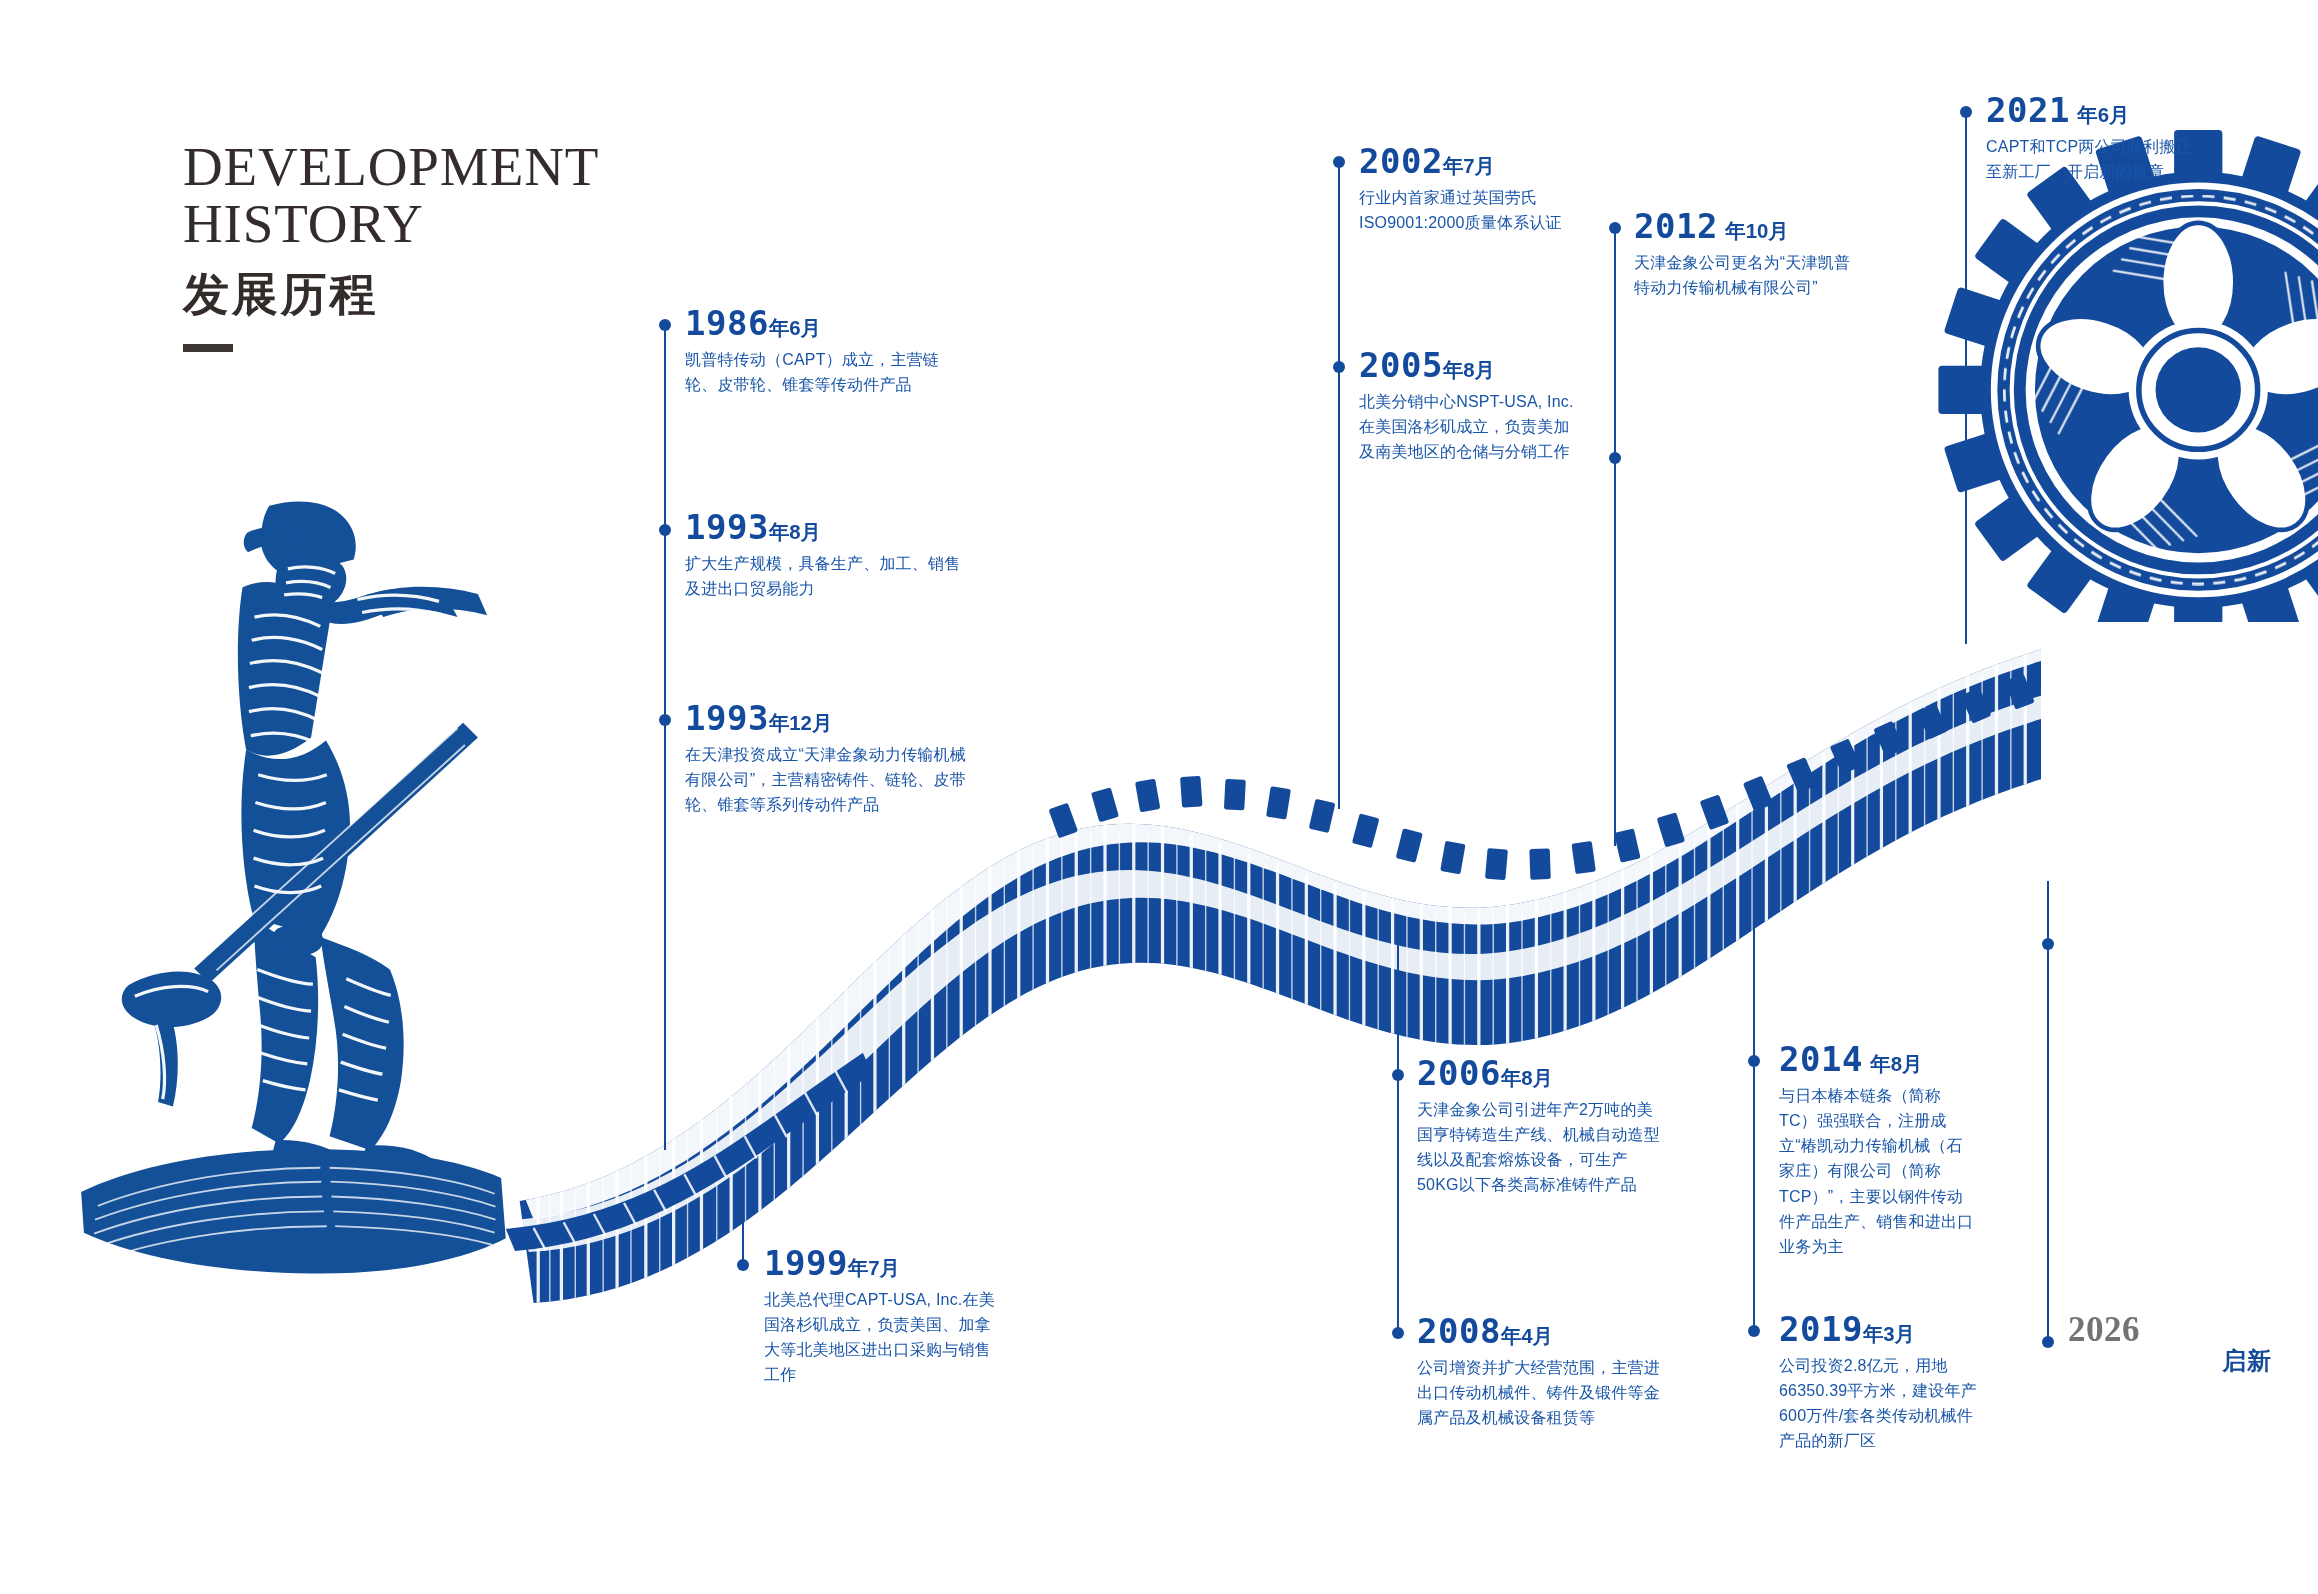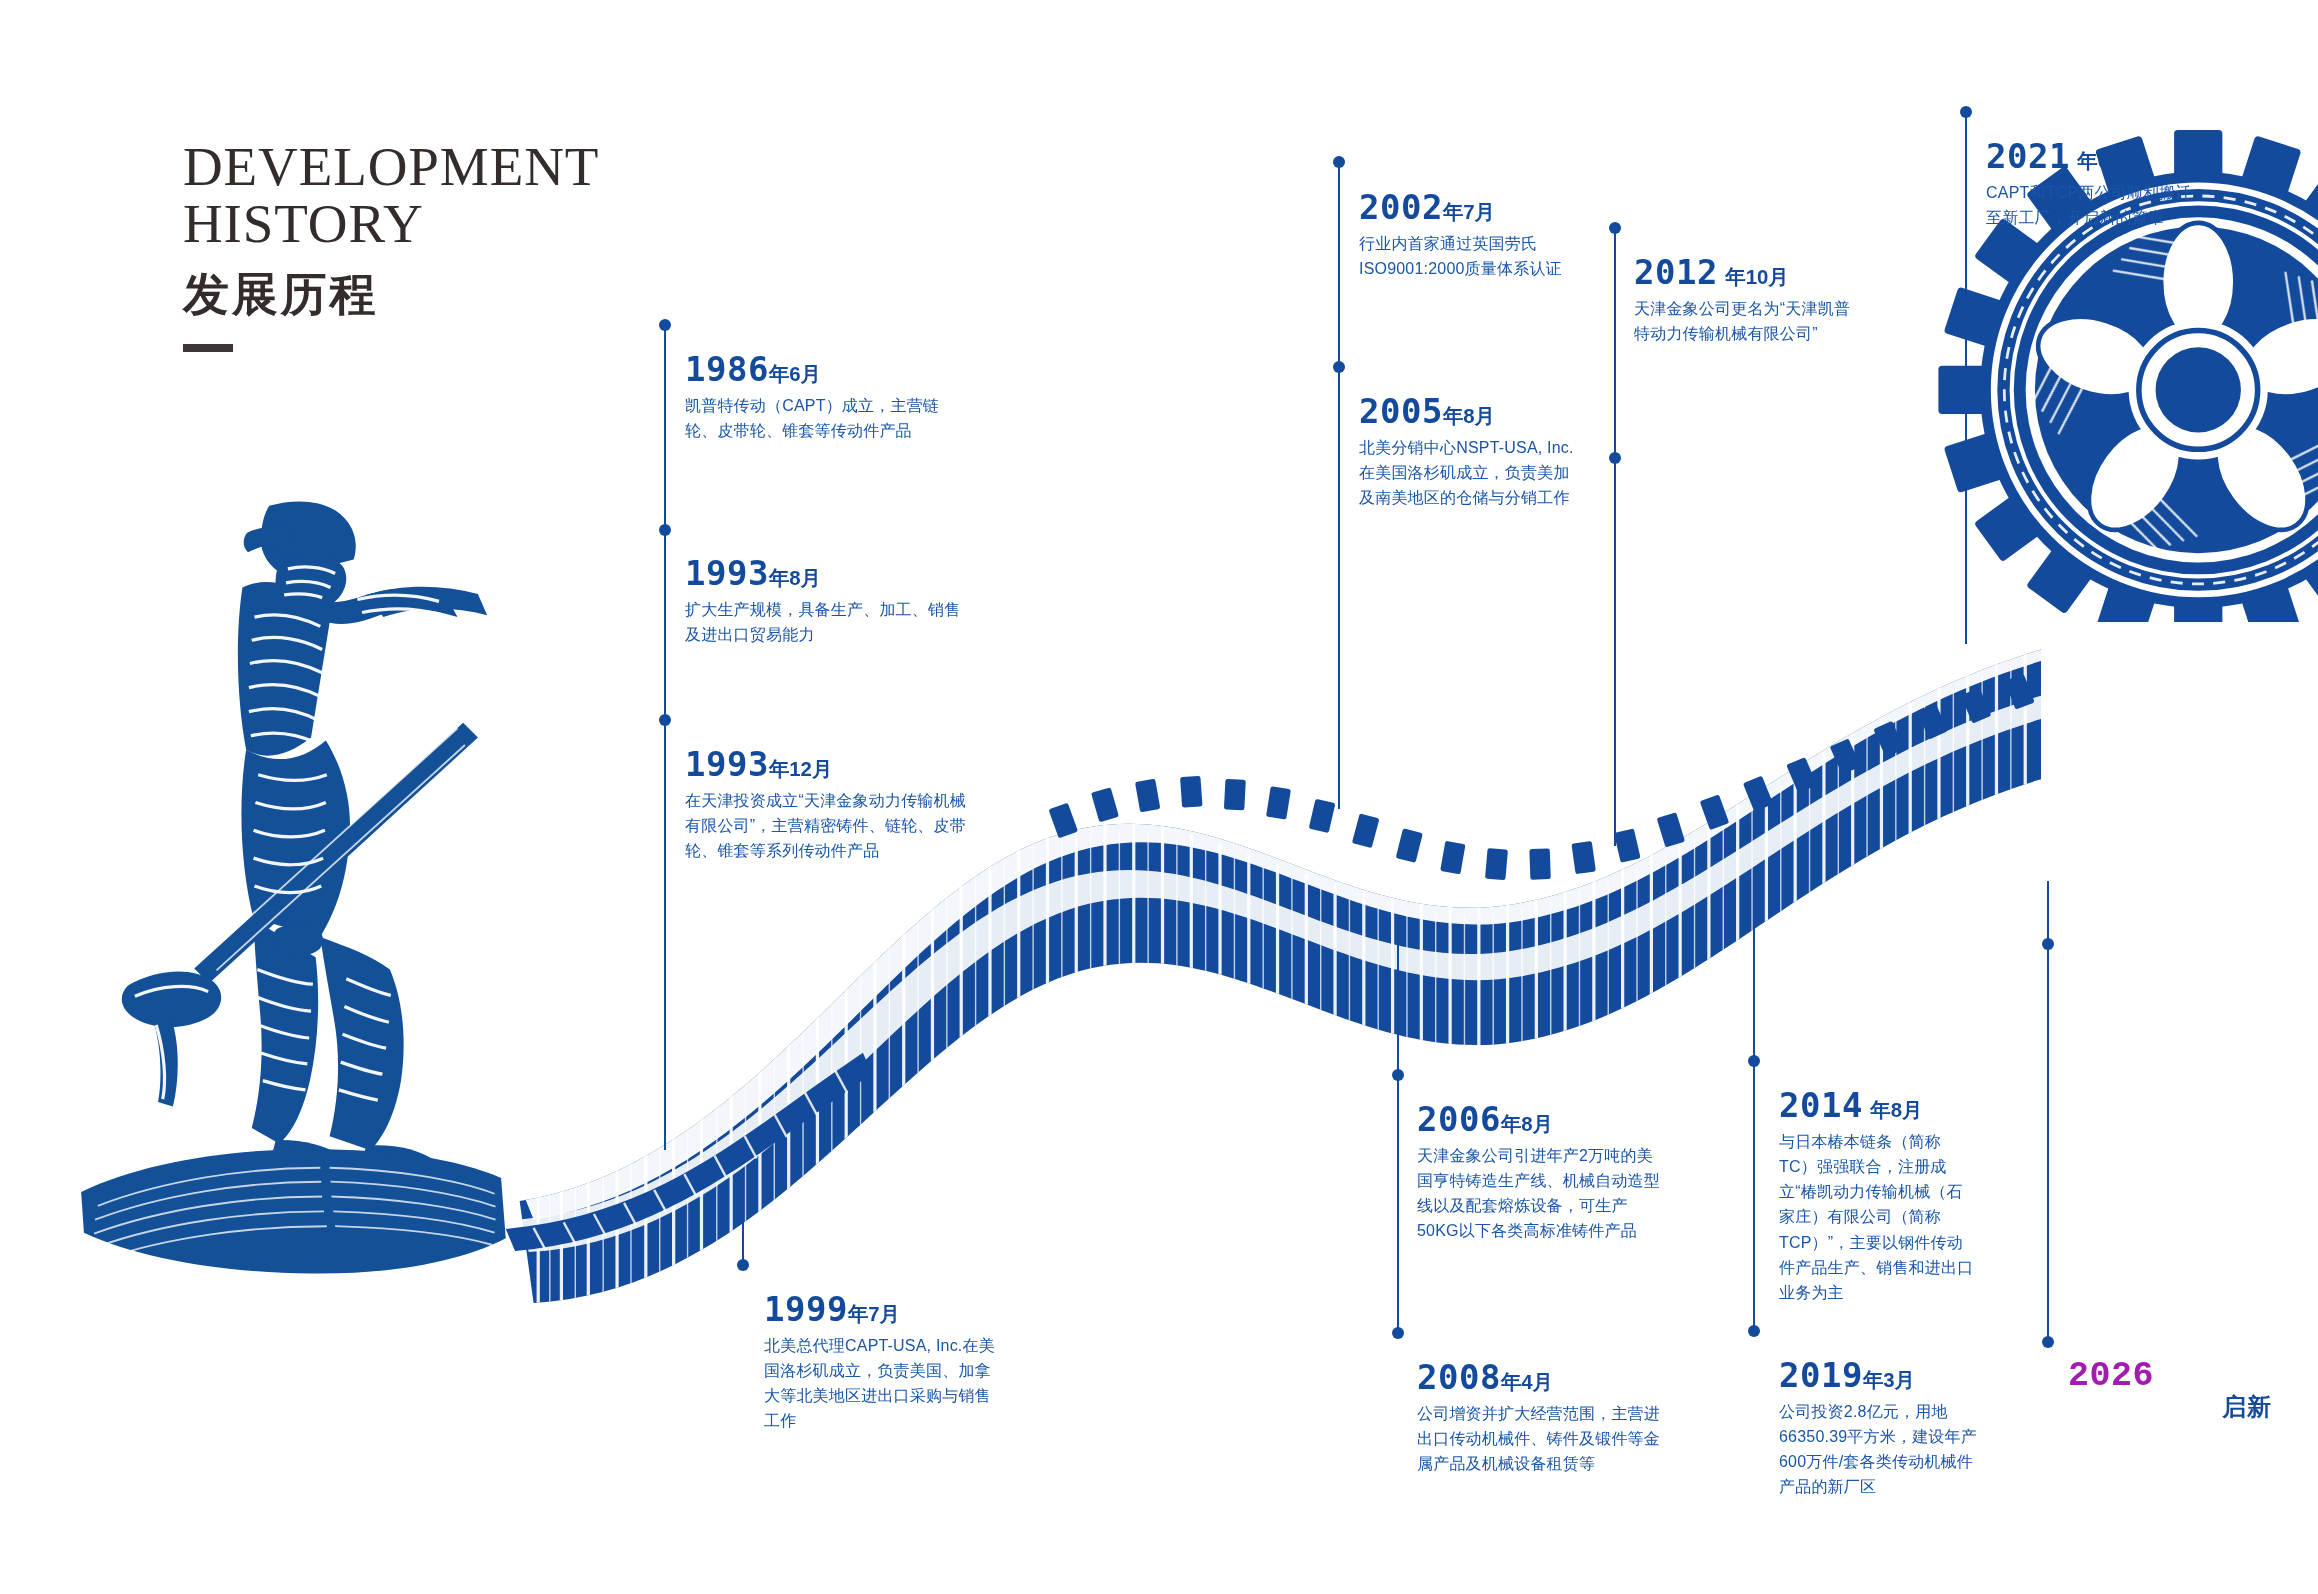--- a/index.html
+++ b/index.html
@@ -9,32 +9,32 @@
   
   #title-block{position:absolute;left:183px;top:139px;width:603px;}
   #title-en{font-family:"Liberation Serif","DejaVu Serif",serif;color:#332c2a;
             font-size:55px;line-height:1.03;font-weight:400;letter-spacing:0.9px;}
   #title-en div{white-space:nowrap;}
   #title-cn{margin-top:12px;color:#332c2a;font-size:46px;font-weight:700;letter-spacing:2.8px;
             font-family:"Liberation Sans","DejaVu Sans",sans-serif;}
   #title-rule{margin-top:17.6px;width:50px;height:8.3px;background:#3b3533;}
 
   
-  .entry{position:absolute;margin-top:46px;}
+  .entry{position:absolute;}
   .entry .year-line{white-space:nowrap;color:#134a9c;margin:0 0 6.5px 0;line-height:1;}
   .entry .year{font-size:34px;font-weight:800;letter-spacing:0.5px;
                font-family:"DejaVu Sans Mono","Liberation Mono",monospace;}
   .entry.sp .year-line .ym{margin-left:7.4px;}
   .entry .ym{font-size:20.4px;font-weight:700;letter-spacing:0px;}
   .entry .desc{color:#1a56a8;font-size:16px;line-height:1.58;font-weight:500;
                letter-spacing:0.2px;}
 
   
-  #entry-2026 .big{color:#a21caf;font-size:35px;font-weight:800;line-height:1.05;
-                   font-family:Liberation Mono, monospace;letter-spacing:0.5px;}
+  #entry-2026 .big{color:#737373;font-size:35px;font-weight:800;line-height:1.05;
+                   font-family:Liberation Serif, serif;letter-spacing:0.5px;}
   #entry-2026 .big2{color:#134a9c;font-size:24px;font-weight:800;line-height:1.05;letter-spacing:0.9px;
                     font-family:Liberation Serif, serif;text-align:right;}
 
   
   .conn{position:absolute;background:#134a9c;width:2.3px;}
   .dot{position:absolute;width:12px;height:12px;border-radius:50%;background:#134a9c;}
 
   
   #art-worker,#art-band,#art-gear{position:absolute;pointer-events:none;}
   #art-worker{left:70px;top:478px;width:445px;height:853px;}

